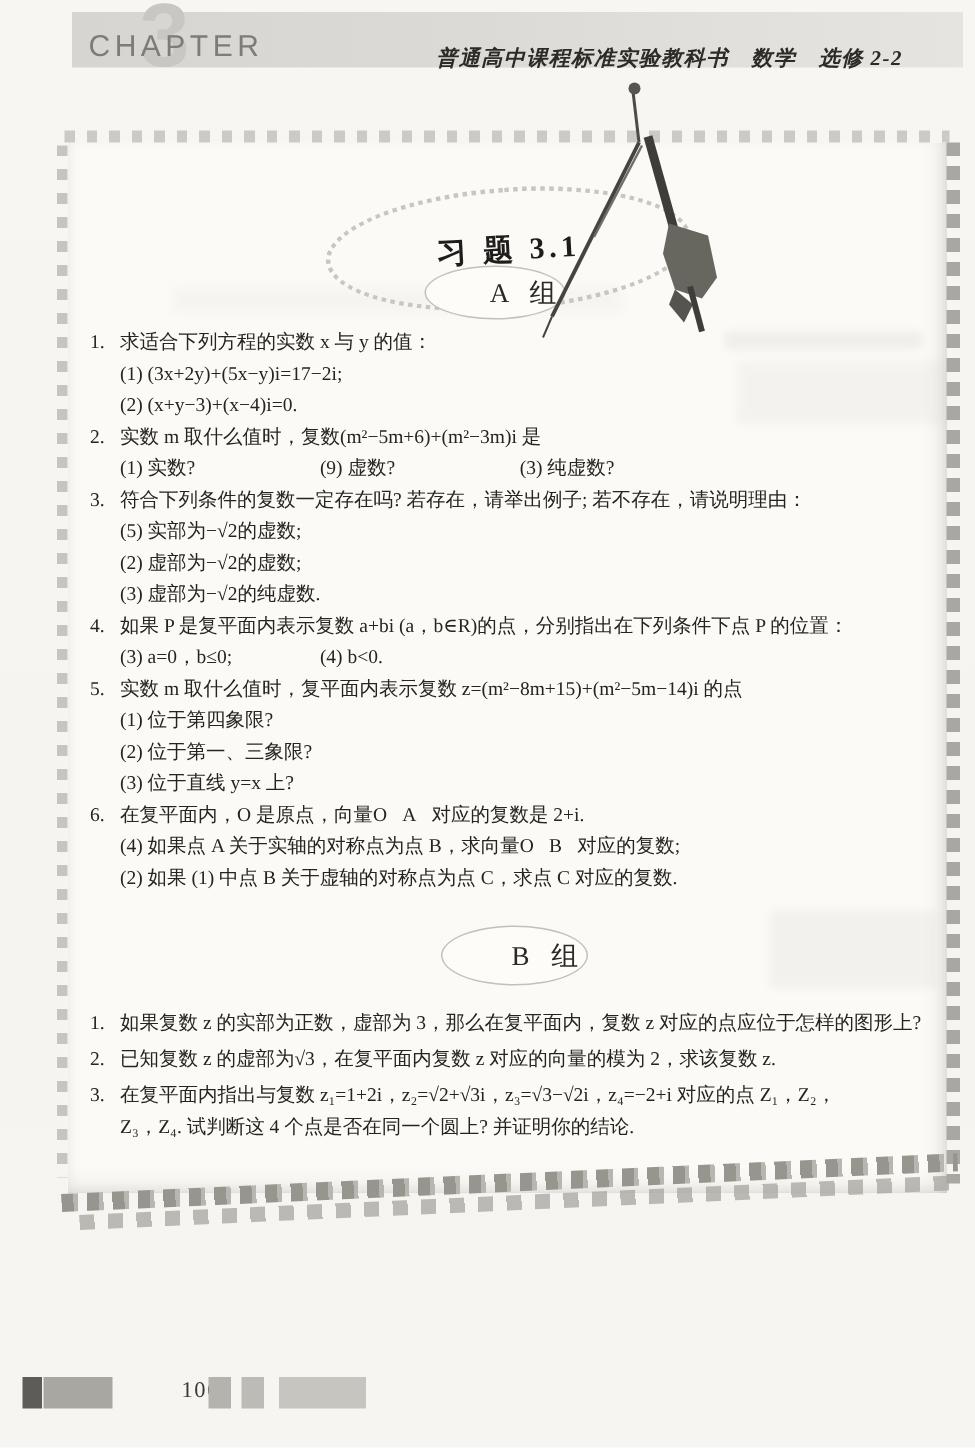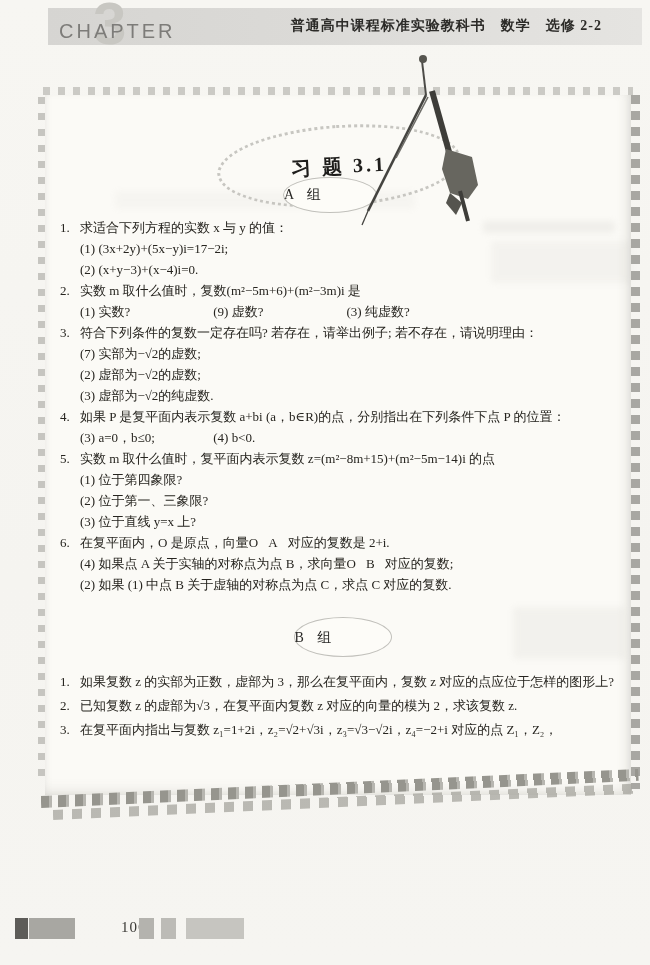--- a/index.html
+++ b/index.html
@@ -17,22 +17,22 @@
     position:absolute; left:45px; top:-14px; z-index:1;
     font-family:"Liberation Sans","DejaVu Sans",sans-serif;
     font-size:60px; font-weight:bold; color:#c8c7c2; line-height:1;
   }
   .chapter-word{
     position:absolute; left:11px; top:12px; z-index:2;
     font-family:"Liberation Sans","DejaVu Sans",sans-serif;
     font-size:20px; color:#7d7c79; letter-spacing:3px;
   }
   .book-title{
-    position:absolute; right:40px; top:9px; z-index:2;
-    font-size:14px; font-weight:bold; color:#2c2b28;
+    position:absolute; right:40px; top:22px; z-index:2;
+    font-size:14px; font-weight:bold; font-style:italic; color:#2c2b28;
     letter-spacing:1px;
   }
   
   .page{
     position:absolute; left:45px; top:95px; width:586px; height:700px;
     background:#fbfaf6;
     box-shadow:inset -10px 0 14px -10px rgba(90,88,82,.28), inset 0 -12px 16px -12px rgba(90,88,82,.22), inset 6px 0 10px -8px rgba(90,88,82,.15);
   }
   .edge{position:absolute;}
   .edge-top{top:-8px; left:-2px; right:-2px; height:8px;
@@ -53,22 +53,22 @@
     border:3px dotted #c7c6c1; border-radius:50%;
     transform:rotate(-4deg);
     display:flex; align-items:center; justify-content:center;
   }
   .title-text{
     font-size:20px; font-weight:bold; letter-spacing:3px; color:#1e1d1b;
     transform:rotate(1deg);
   }
   .badge-oval{
     background:#fdfcf8; border:1px solid #c1c0bb; border-radius:50%;
-    display:flex; align-items:center; justify-content:flex-start;
-    font-size:14px; color:#2a2927; letter-spacing:5px; z-index:2;
+    display:flex; align-items:center; justify-content:flex-end;
+    font-size:18px; color:#2a2927; letter-spacing:5px; z-index:2;
   }
   .badge-a{position:absolute; left:238px; top:82px; width:92px; height:34px;}
   .badge-b{position:relative; width:96px; height:38px; margin:22px auto 14px auto;}
   .compass{position:absolute; left:305px; top:-42px; z-index:3;}
   
   .problems{position:absolute; left:15px; top:122px; right:6px; font-size:13px; line-height:21px;}
   .prob{display:flex;}
   .pnum{flex:0 0 20px;}
   .pbody{flex:1;}
   .line{white-space:nowrap;}
@@ -152,21 +152,21 @@
             <span class="col">(9) 虚数?</span>
             <span class="col auto">(3) 纯虚数?</span>
           </div>
         </div>
       </div>
 
       <div class="prob">
         <span class="pnum">3.</span>
         <div class="pbody">
           <div class="line">符合下列条件的复数一定存在吗? 若存在，请举出例子; 若不存在，请说明理由：</div>
-          <div class="line">(7) 实部为−√2的虚数;</div>
+          <div class="line">(5) 实部为−√2的虚数;</div>
           <div class="line">(2) 虚部为−√2的虚数;</div>
           <div class="line">(3) 虚部为−√2的纯虚数.</div>
         </div>
       </div>
 
       <div class="prob">
         <span class="pnum">4.</span>
         <div class="pbody">
           <div class="line">如果 P 是复平面内表示复数 a+bi (a，b∈R)的点，分别指出在下列条件下点 P 的位置：</div>
           <div class="line">
@@ -209,20 +209,21 @@
         <div class="prob">
           <span class="pnum">2.</span>
           <div class="pbody">
             <div class="line">已知复数 z 的虚部为√3，在复平面内复数 z 对应的向量的模为 2，求该复数 z.</div>
           </div>
         </div>
         <div class="prob">
           <span class="pnum">3.</span>
           <div class="pbody">
             <div class="line">在复平面内指出与复数 z₁=1+2i，z₂=√2+√3i，z₃=√3−√2i，z₄=−2+i 对应的点 Z₁，Z₂，</div>
+            <div class="line">Z₃，Z₄. 试判断这 4 个点是否在同一个圆上? 并证明你的结论.</div>
           </div>
         </div>
       </div>
 
     </div>
   </div>
 
   <div class="footer">
     <div class="f-block f-dark"></div>
     <div class="f-block f-mid"></div>

